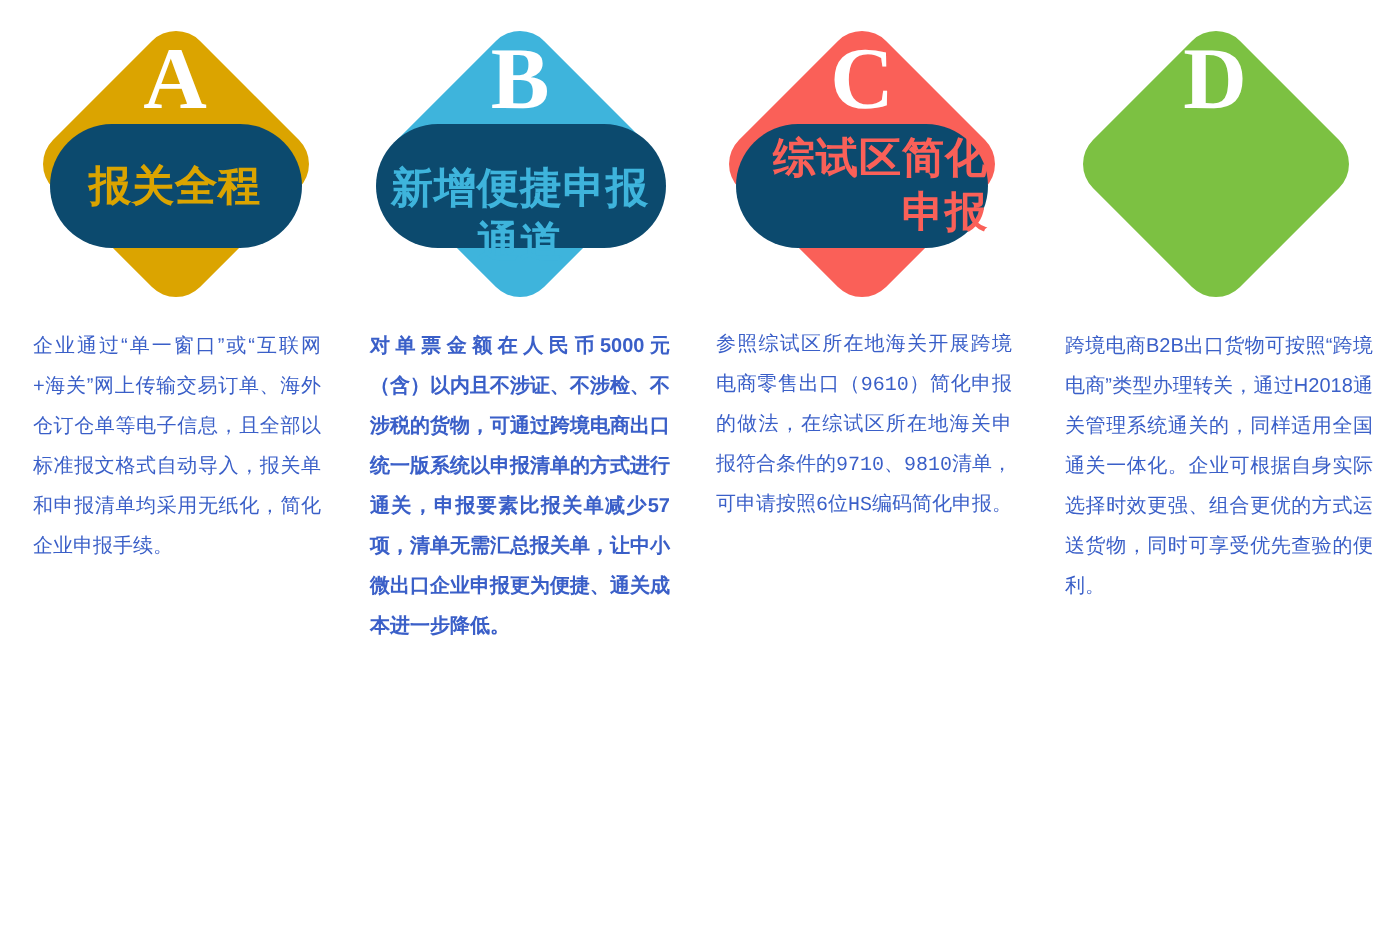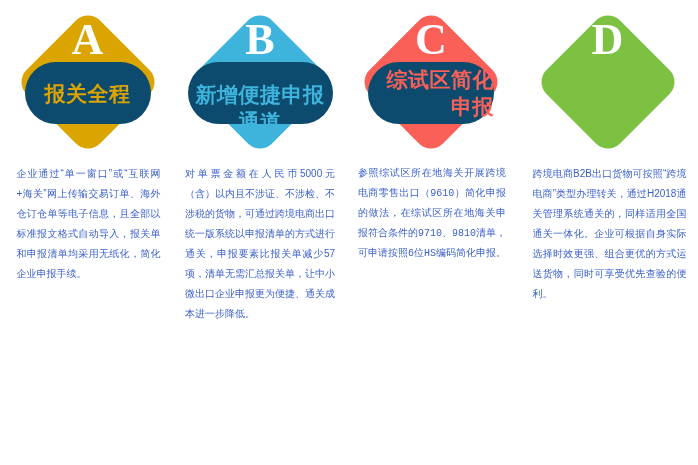--- a/index.html
+++ b/index.html
@@ -94,21 +94,21 @@
     width:148px;
     color:#3a5fc8;
     font-size:10px;
     line-height:20px;
     text-align:justify;
     text-justify:inter-ideograph;
     letter-spacing:0px;
     word-break:break-all;
   }
   .c0 .body-text{width:144px;margin-left:2px;}
-  .c1 .body-text{width:150px;margin-left:0px;}
+  .c1 .body-text{width:150px;margin-left:0px;font-weight:bold;}
   .c2 .body-text{width:148px;margin-left:2px;}
   .c3 .body-text{width:154px;margin-left:4px;}
 </style>
 </head>
 <body style="background: rgb(255, 255, 255);">
 
 <div class="board">
   <div class="cards">
 
     <div class="card c0">

